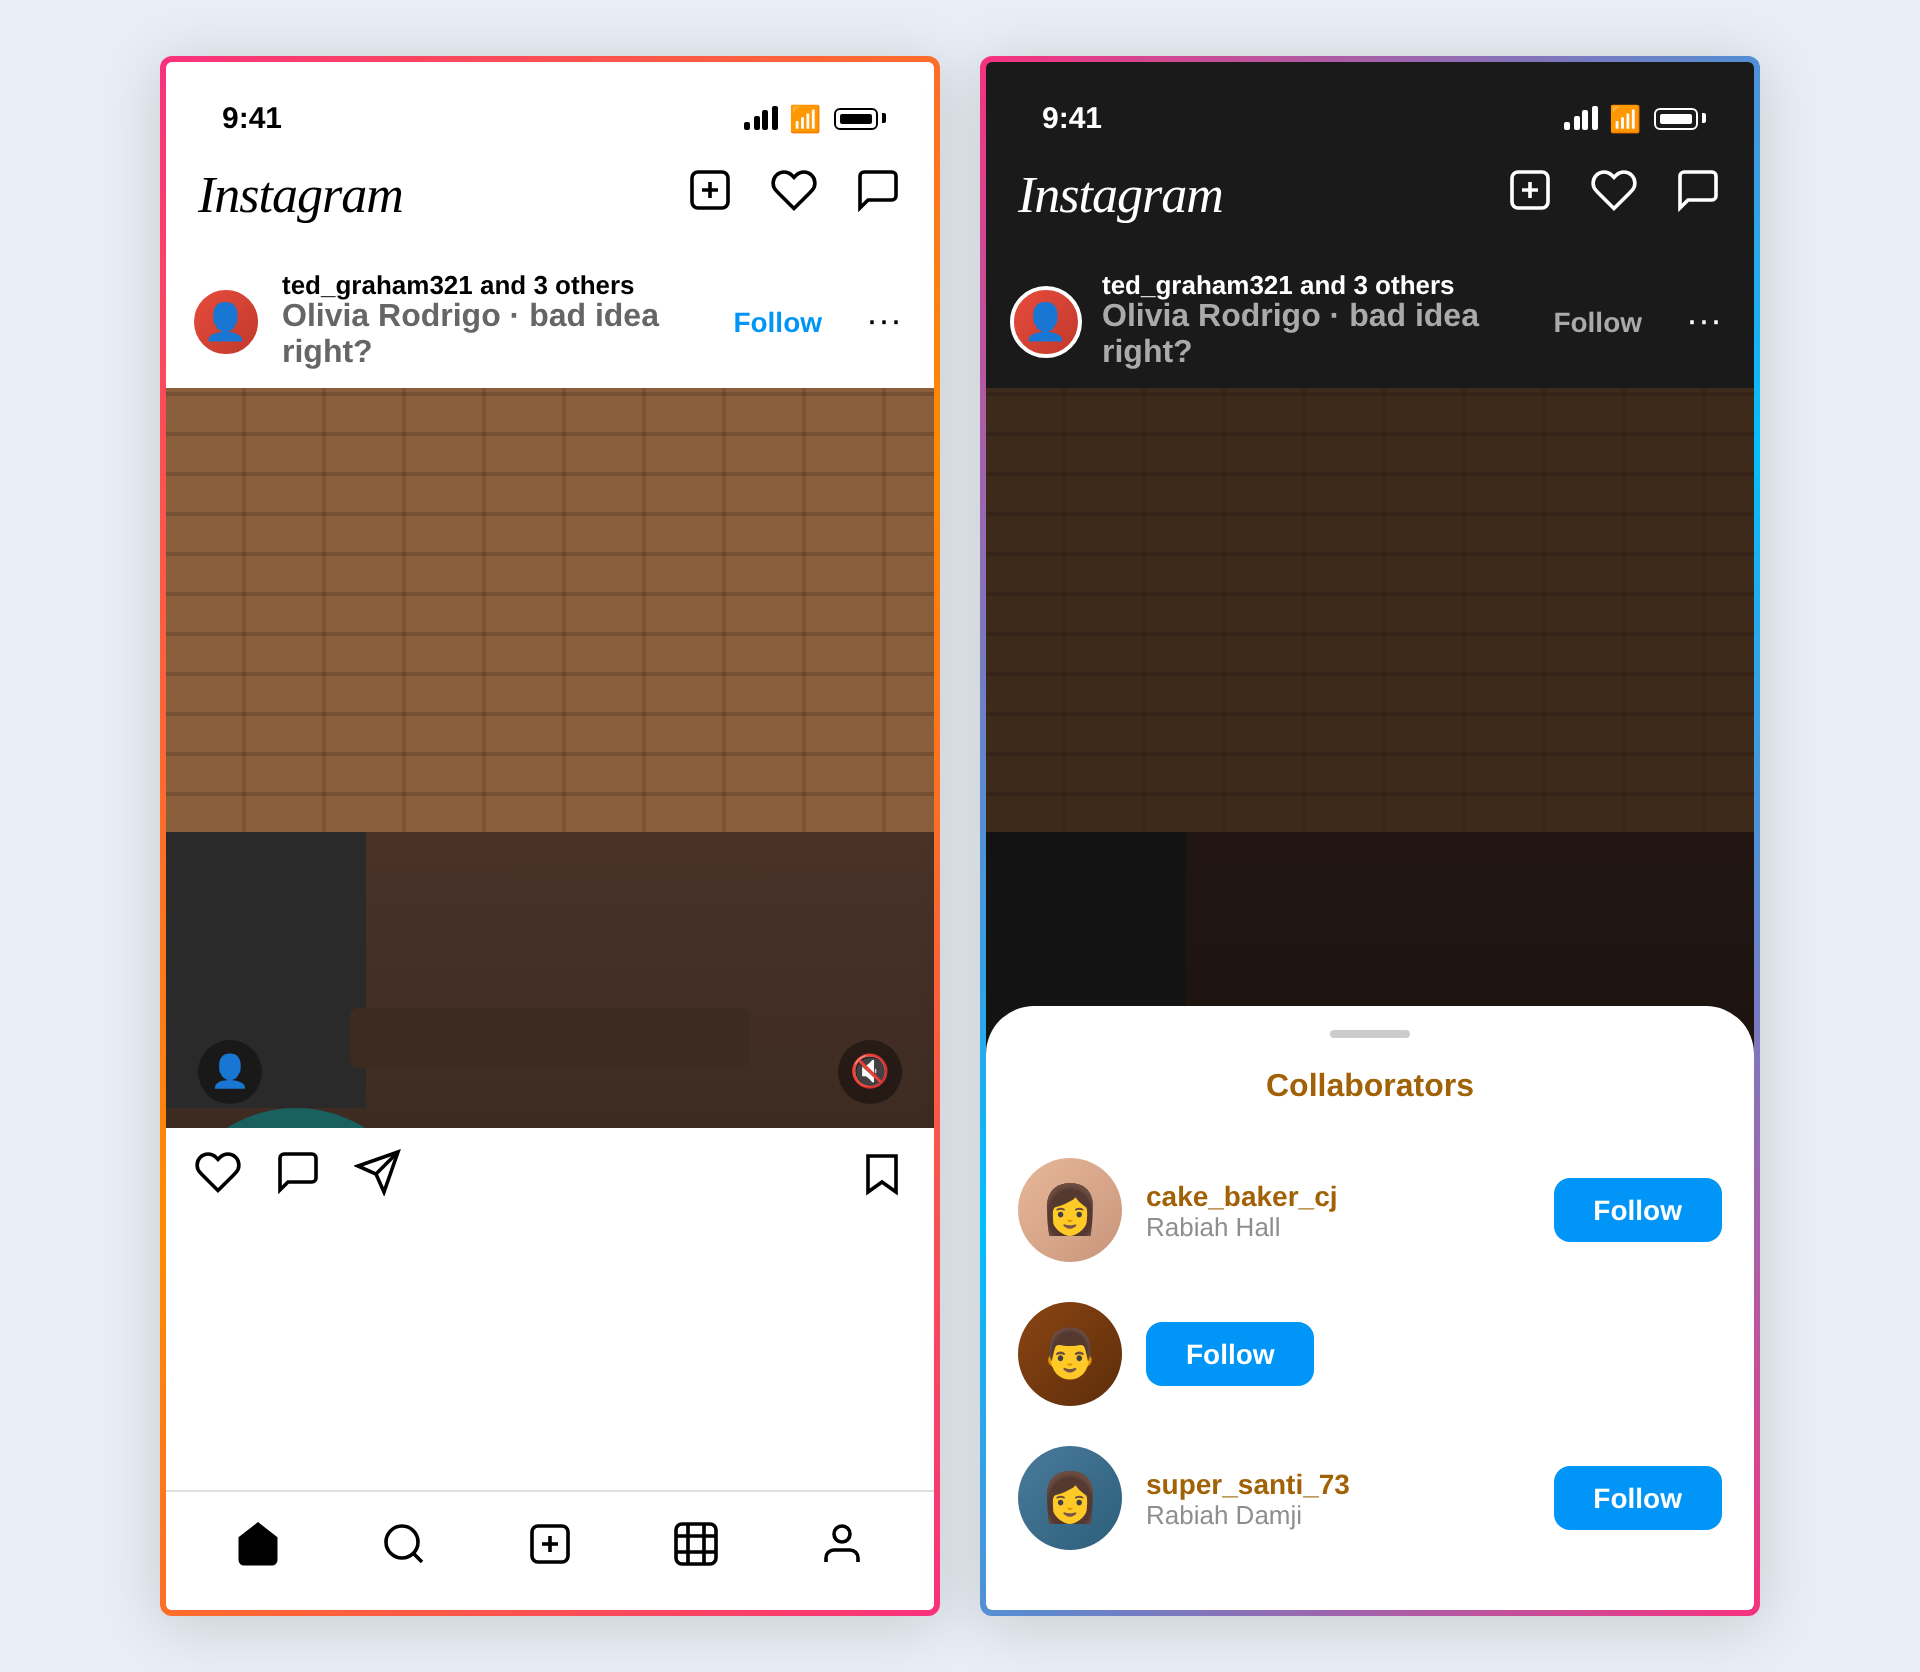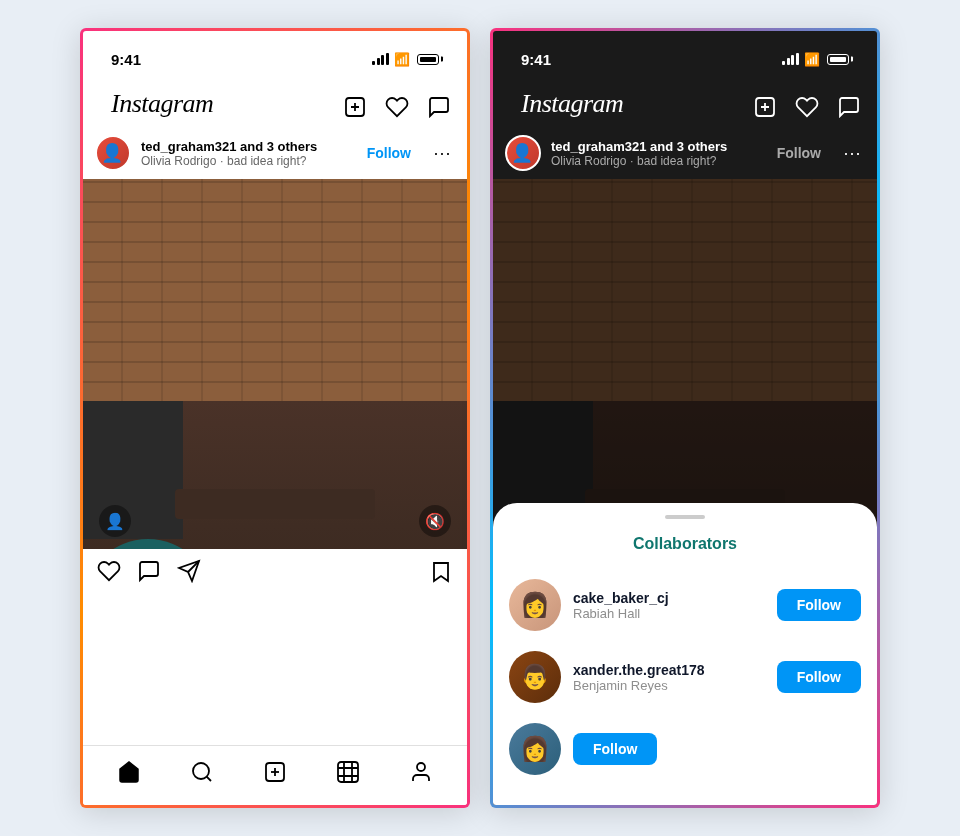--- a/index.html
+++ b/index.html
@@ -116,25 +116,24 @@
       top: 2px;
       width: calc(100% - 4px);
       height: calc(100% - 4px);
       background: currentColor;
       border-radius: 1px;
     }
 
     
     .nav-bar {
       display: flex;
-      align-items: flex-end;
+      align-items: flex-start;
       justify-content: space-between;
       padding: 8px 16px;
       height: 52px;
-      margin-left: 12px;
     }
 
     .instagram-logo {
       font-family: 'Georgia', serif;
       font-style: italic;
       font-size: 26px;
       font-weight: 400;
       letter-spacing: -0.5px;
     }
 
@@ -171,22 +170,23 @@
     .post-user-info {
       flex: 1;
     }
 
     .post-username {
       font-size: 13px;
       font-weight: 600;
     }
 
     .post-subtitle {
-      font-size: 12px;
+      font-size: 16px;
       color: #666;
+      font-weight: bold;
     }
 
     .phone-right .post-username { color: #fff; }
     .phone-right .post-subtitle { color: #aaa; }
 
     .follow-btn-small {
       background: transparent;
       border: none;
       font-size: 14px;
       font-weight: 600;
@@ -373,21 +373,21 @@
       height: 4px;
       background: #ccc;
       border-radius: 2px;
       margin: 12px auto 16px;
     }
 
     .collab-title {
       text-align: center;
       font-size: 16px;
       font-weight: 600;
-      color: #0f766e;
+      color: #a16207;
       margin-bottom: 16px;
     }
 
     .collab-item {
       display: flex;
       align-items: center;
       padding: 10px 16px;
       gap: 12px;
     }
 
@@ -407,21 +407,21 @@
     .collab-avatar-2 { background: linear-gradient(135deg, #8B4513, #5c2d0a); }
     .collab-avatar-3 { background: linear-gradient(135deg, #4a7a9b, #2c5f7a); }
 
     .collab-info {
       flex: 1;
     }
 
     .collab-username {
       font-size: 14px;
       font-weight: 600;
-      color: #0f172a;
+      color: #a16207;
     }
 
     .collab-name {
       font-size: 13px;
       color: #8e8e8e;
     }
 
     .follow-btn {
       background: #0095f6;
       color: #fff;
@@ -646,29 +646,29 @@
         <div class="collab-avatar collab-avatar-1">👩</div>
         <div class="collab-info">
           <div class="collab-username">cake_baker_cj</div>
           <div class="collab-name">Rabiah Hall</div>
         </div>
         <button class="follow-btn">Follow</button>
       </div>
 
       <div class="collab-item">
         <div class="collab-avatar collab-avatar-2">👨</div>
-        <div class="collab-info">
-          <div class="collab-username">xander.the.great178</div>
-          <div class="collab-name">Benjamin Reyes</div>
-        </div>
         <button class="follow-btn">Follow</button>
       </div>
 
       <div class="collab-item">
         <div class="collab-avatar collab-avatar-3">👩</div>
+        <div class="collab-info">
+          <div class="collab-username">super_santi_73</div>
+          <div class="collab-name">Rabiah Damji</div>
+        </div>
         <button class="follow-btn">Follow</button>
       </div>
 
     </div>
 
   </div>
 
 </div>
 
 </body></html>

